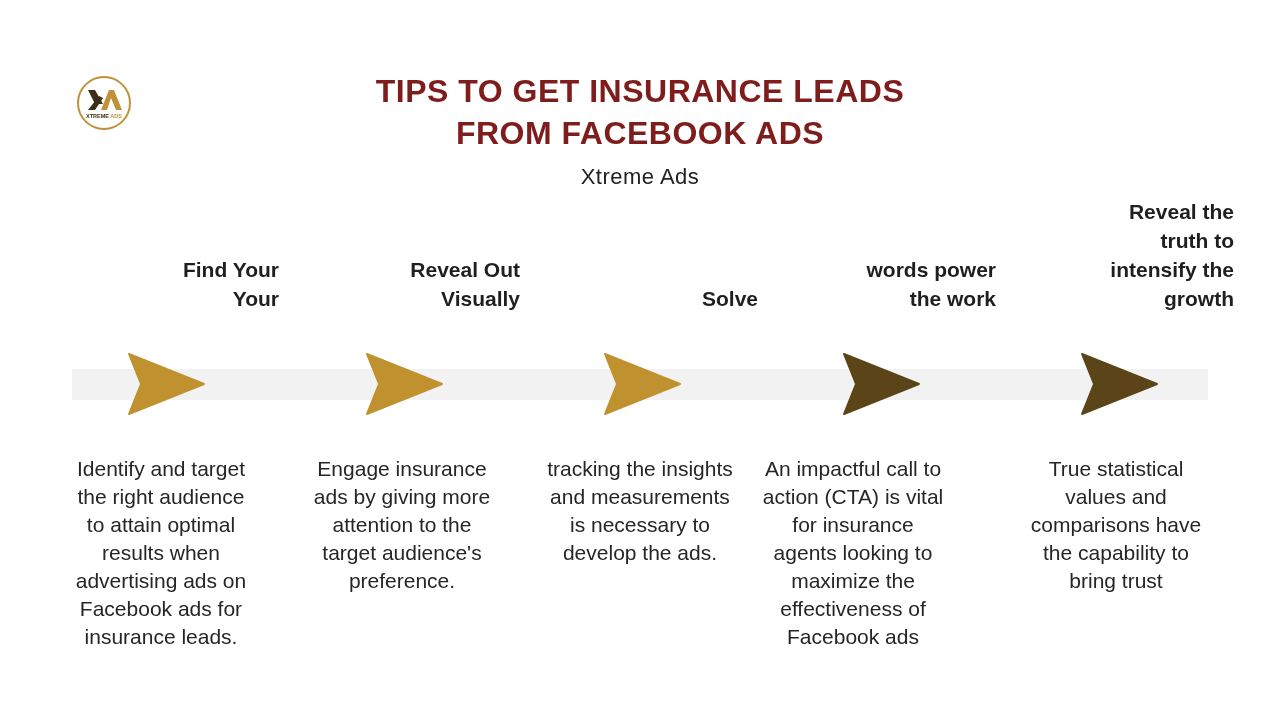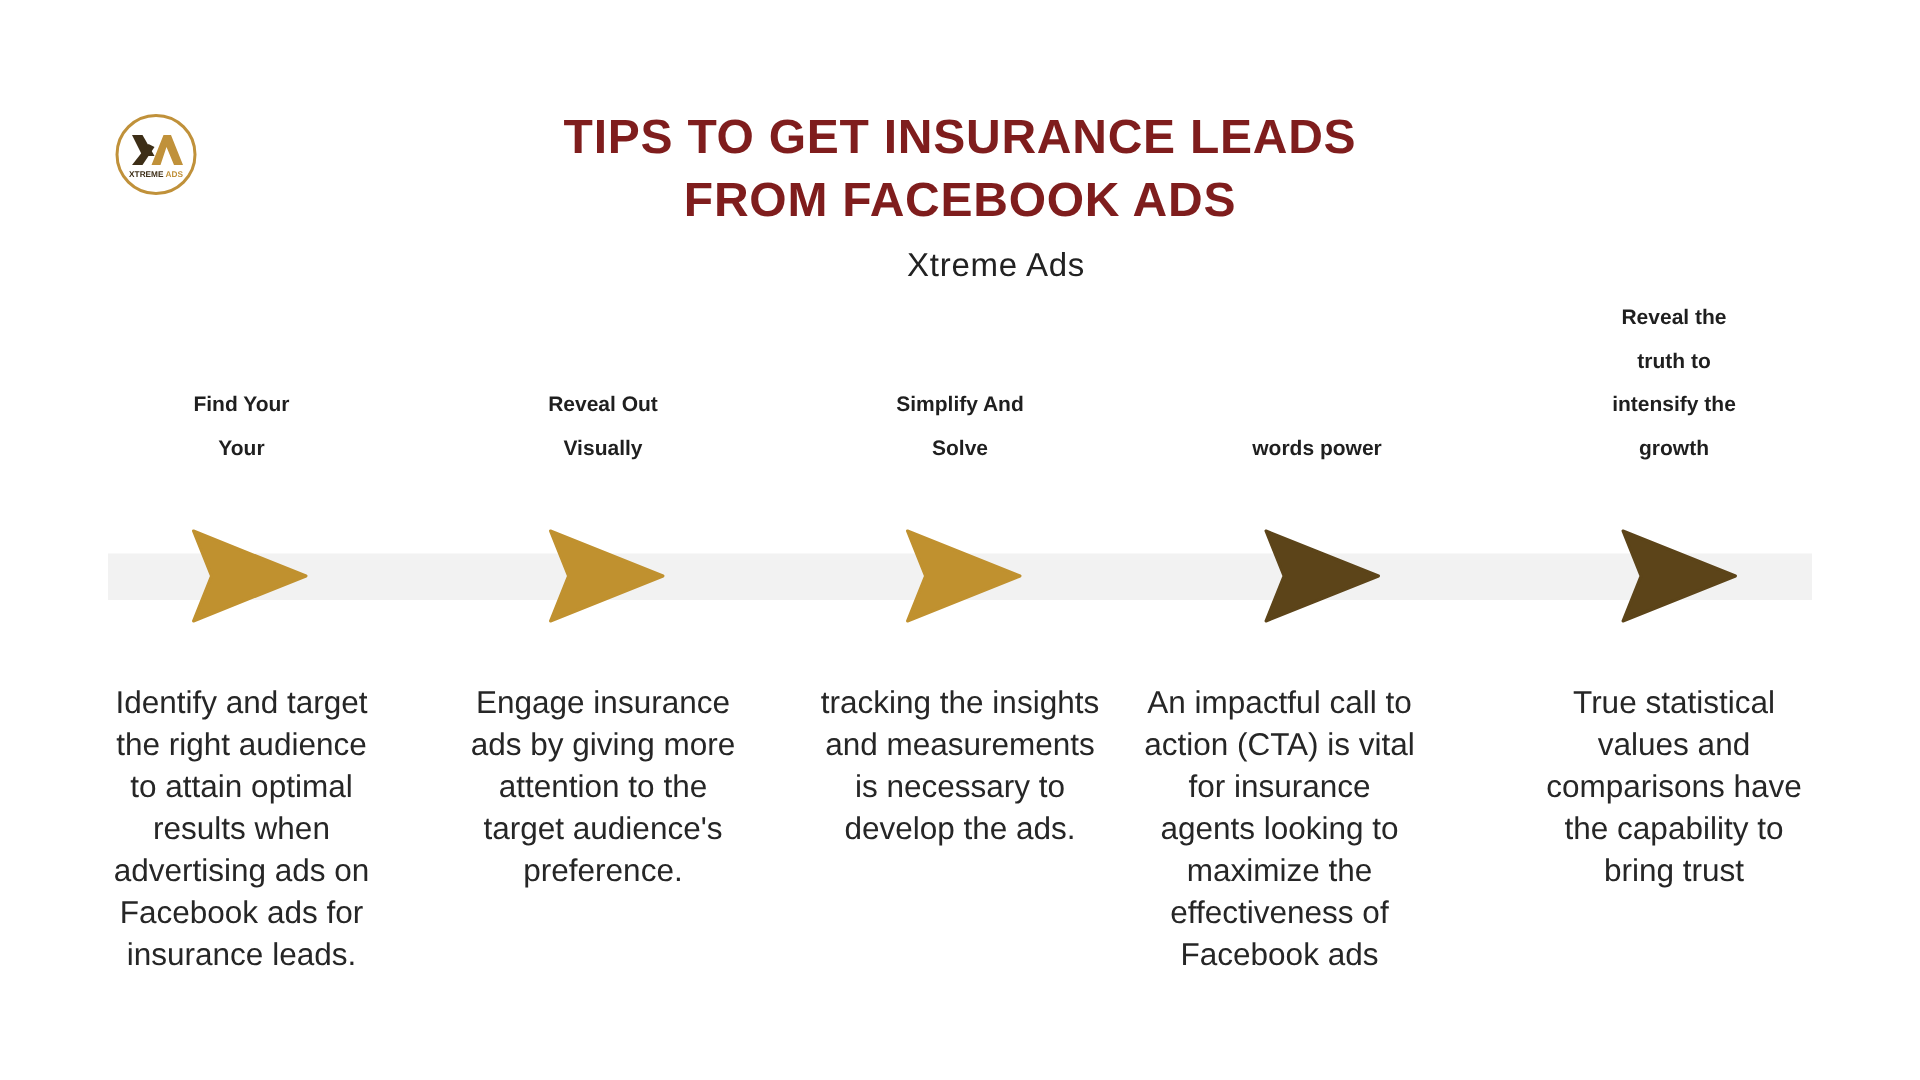--- a/index.html
+++ b/index.html
@@ -10,29 +10,29 @@
     .logo {
       position: absolute; left: 77px; top: 76px; width: 54px; height: 54px;
       border-radius: 50%; border: 2px solid #c0913a; box-sizing: border-box; background: #fff;
     }
     .logo svg { position: absolute; left: 0; top: 0; }
     .title {
       position: absolute; left: 290px; width: 700px; top: 70px; text-align: center;
       font-weight: 700; font-size: 32px; line-height: 42px; letter-spacing: 0.5px; color: #7f1d1d;
     }
     .subtitle {
-      position: absolute; left: 464px; width: 400px; top: 164px; text-align: center;
+      position: absolute; left: 440px; width: 400px; top: 164px; text-align: center;
       font-size: 22px; letter-spacing: 0.5px; color: #222;
     }
     .track {
       position: absolute; left: 72px; top: 369px; width: 1136px; height: 31px; background: #f2f2f2;
     }
     .step-title {
-      position: absolute; left: 0; width: 200px; bottom: 0; text-align: center;
-      font-weight: 700; font-size: 14px; line-height: 29px; color: #1f1f1f;
+      position: absolute; left: 18px; width: 200px; bottom: 0; text-align: right;
+      font-weight: 700; font-size: 21px; line-height: 29px; color: #1f1f1f;
     }
     .title-box { position: absolute; top: 190px; height: 123px; width: 200px; }
     .arrow { position: absolute; top: 352px; width: 80px; height: 64px; }
     .desc {
       position: absolute; top: 455px; width: 190px; text-align: center;
       font-size: 21px; line-height: 28px; color: #262626;
     }
   </style>
 </head>
 <body>
@@ -71,32 +71,32 @@
     <div>Visually</div>
   </div>
 </div>
 <svg class="arrow" style="left:364px" viewBox="0 0 80 64">
   <path d="M3,2 L78,32 L3,62 L15,32 Z" fill="#c0912f" stroke="#c0912f" stroke-width="2" stroke-linejoin="round"></path>
 </svg>
 <div class="desc" style="left:307px">Engage insurance ads by giving more attention to the target audience's preference.</div>
 
 <div class="title-box" style="left:540px">
   <div class="step-title">
-    <div>Simplify And</div>
     <div>Solve</div>
   </div>
 </div>
 <svg class="arrow" style="left:602px" viewBox="0 0 80 64">
   <path d="M3,2 L78,32 L3,62 L15,32 Z" fill="#c0912f" stroke="#c0912f" stroke-width="2" stroke-linejoin="round"></path>
 </svg>
 <div class="desc" style="left:545px">tracking the insights and measurements is necessary to develop the ads.</div>
 
 <div class="title-box" style="left:778px">
   <div class="step-title">
     <div>words power</div>
+    <div>the work</div>
   </div>
 </div>
 <svg class="arrow" style="left:841px" viewBox="0 0 80 64">
   <path d="M3,2 L78,32 L3,62 L15,32 Z" fill="#5c4419" stroke="#5c4419" stroke-width="2" stroke-linejoin="round"></path>
 </svg>
 <div class="desc" style="left:758px">An impactful call to action (CTA) is vital for insurance agents looking to maximize the effectiveness of Facebook ads</div>
 
 <div class="title-box" style="left:1016px">
   <div class="step-title">
     <div>Reveal the</div>

